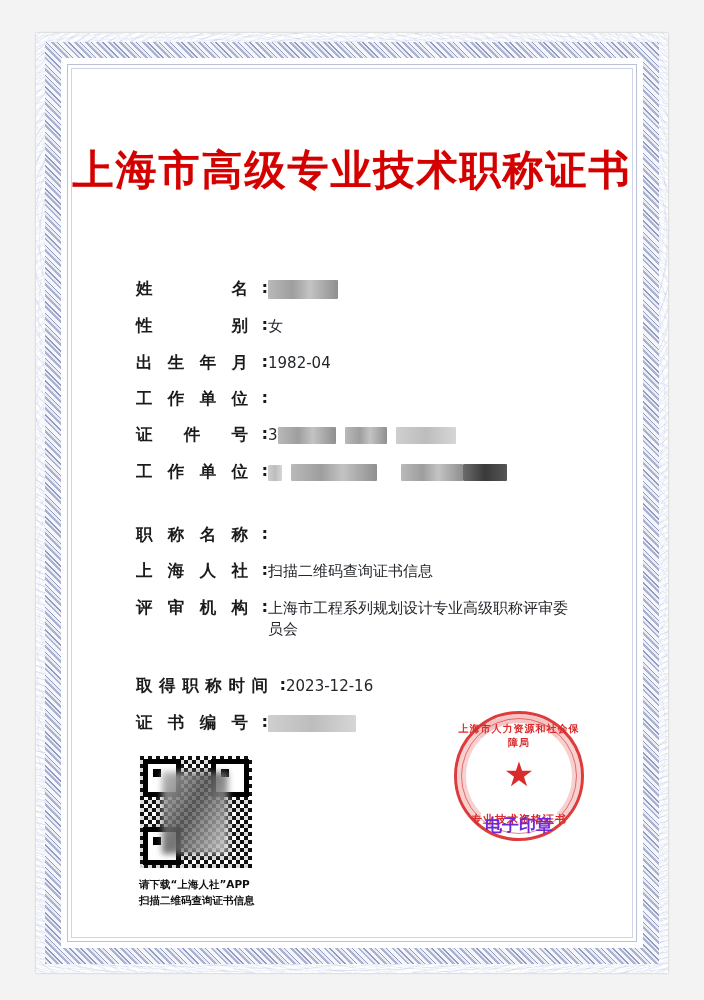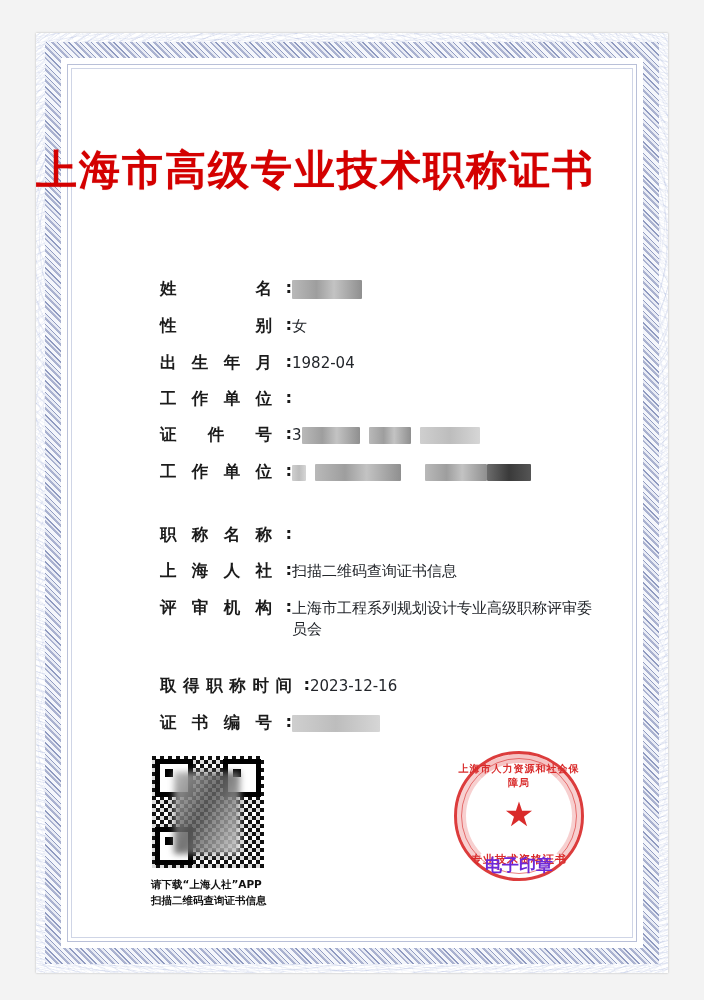--- a/index.html
+++ b/index.html
@@ -91,34 +91,34 @@
   }
   .content {
     position: absolute;
     inset: 0;
   }
   .title {
     position: absolute;
     top: 110px;
     left: 0;
     width: 100%;
+    text-align: center;
     color: #d40000;
     font-family: "DejaVu Sans", "Liberation Sans", sans-serif;
     font-weight: bold;
     font-size: 41px;
     letter-spacing: 2px;
     text-shadow: 0 0 1px rgba(190,0,0,0.4);
   }
   
   .fields {
     position: absolute;
     left: 100px;
     top: 245px;
     width: 470px;
-    margin-left: 24px;
   }
   .row {
     display: flex;
     align-items: flex-start;
     margin-bottom: 14px;
     min-height: 22px;
   }
   .label {
     width: 132px;
     flex: 0 0 132px;
@@ -159,21 +159,21 @@
   .redact.light {
     background: linear-gradient(90deg,#cfcfcf,#bdbdbd 50%,#d6d6d6);
   }
   .gap { display: inline-block; width: 9px; }
   .sec-gap { height: 26px; }
   .sec-gap-sm { height: 20px; }
 
   
   .qr-wrap {
     position: absolute;
-    left: 115px;
+    left: 103px;
     top: 722px;
     width: 118px;
   }
   .qr {
     width: 112px;
     height: 112px;
     position: relative;
     background: #ffffff;
     background-image:
       repeating-linear-gradient(0deg,#111 0 4px, #fff 4px 8px),
@@ -208,21 +208,21 @@
     font-size: 10.5px;
     color: #111;
     font-weight: bold;
     line-height: 1.55;
     white-space: nowrap;
   }
   
   .seal {
     position: absolute;
     right: 84px;
-    top: 718px;
+    top: 678px;
     width: 130px;
     height: 130px;
   }
   .seal-ring {
     position: absolute;
     inset: 0;
     border: 3px solid #d92b2b;
     border-radius: 50%;
     opacity: 0.92;
   }

